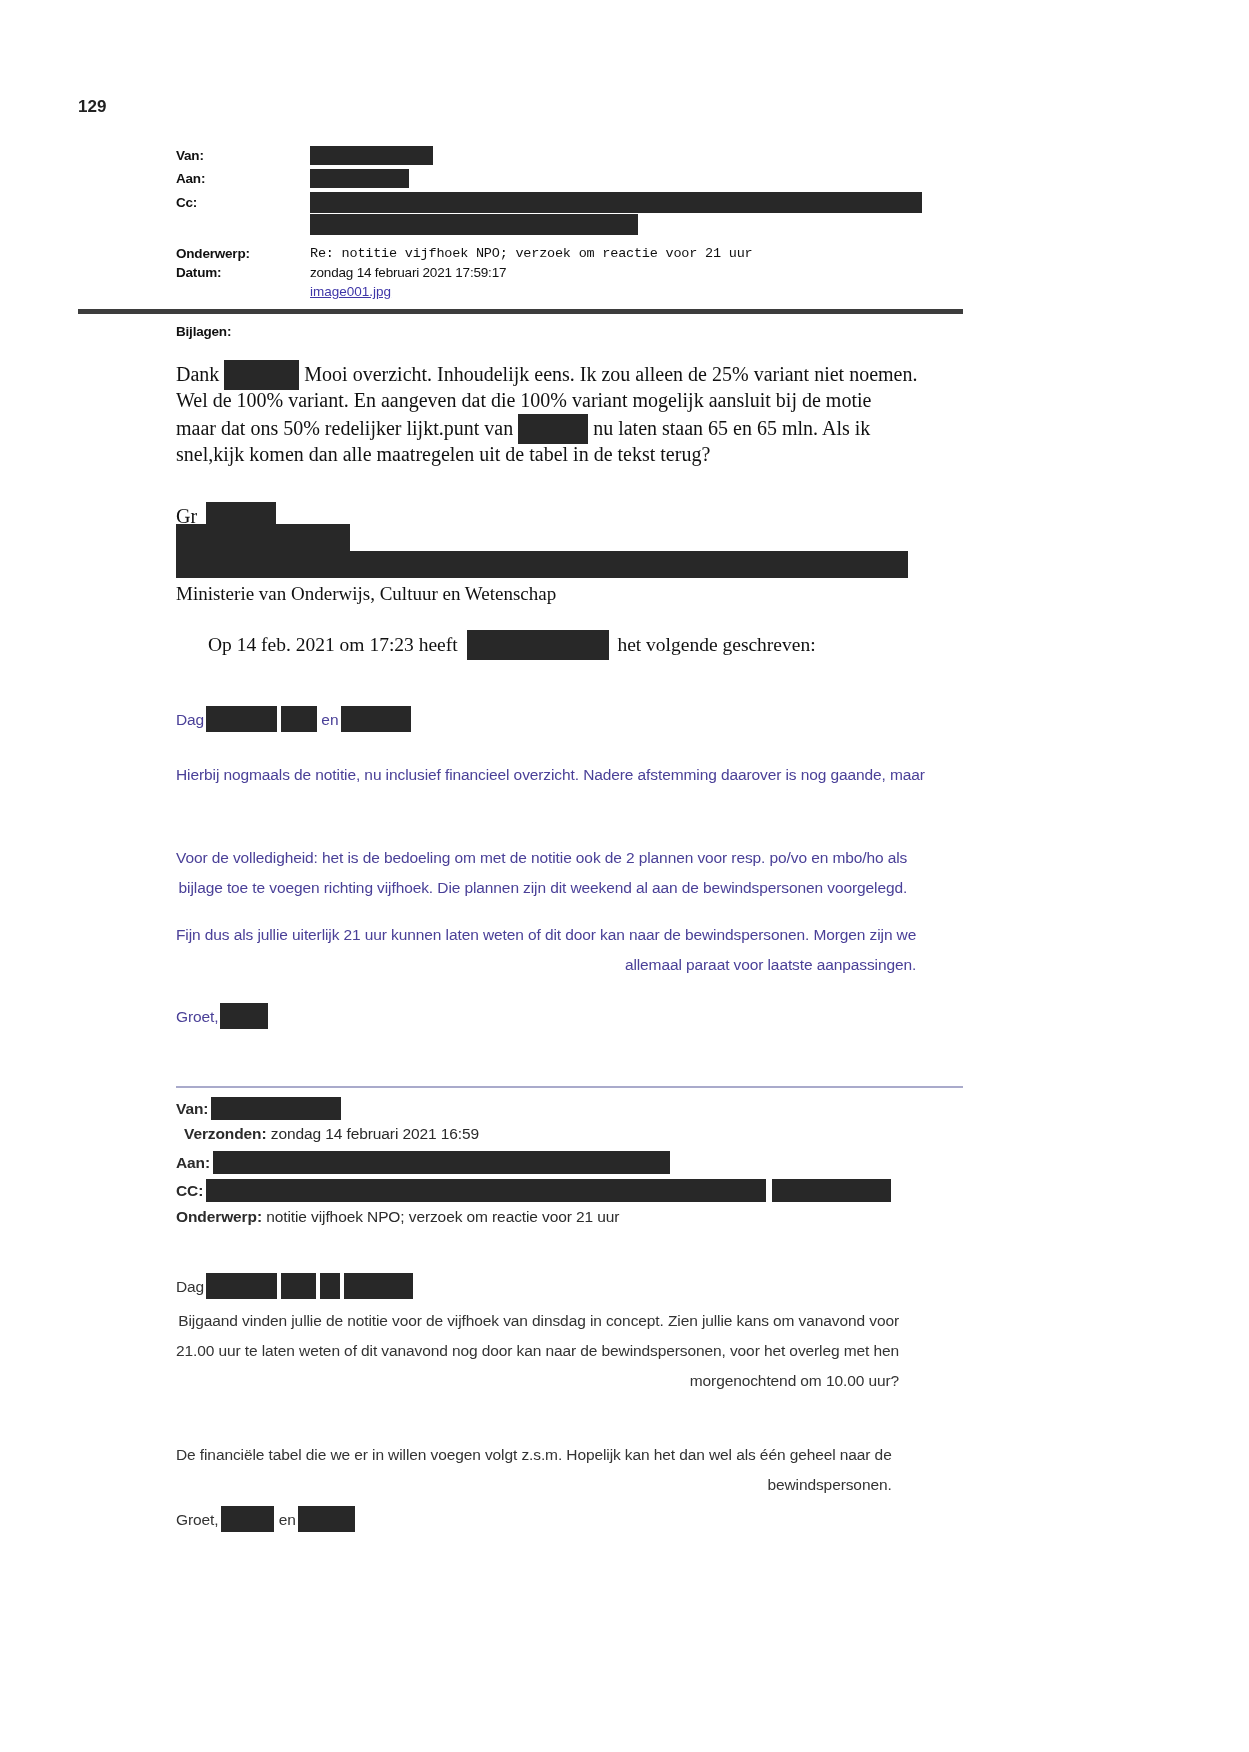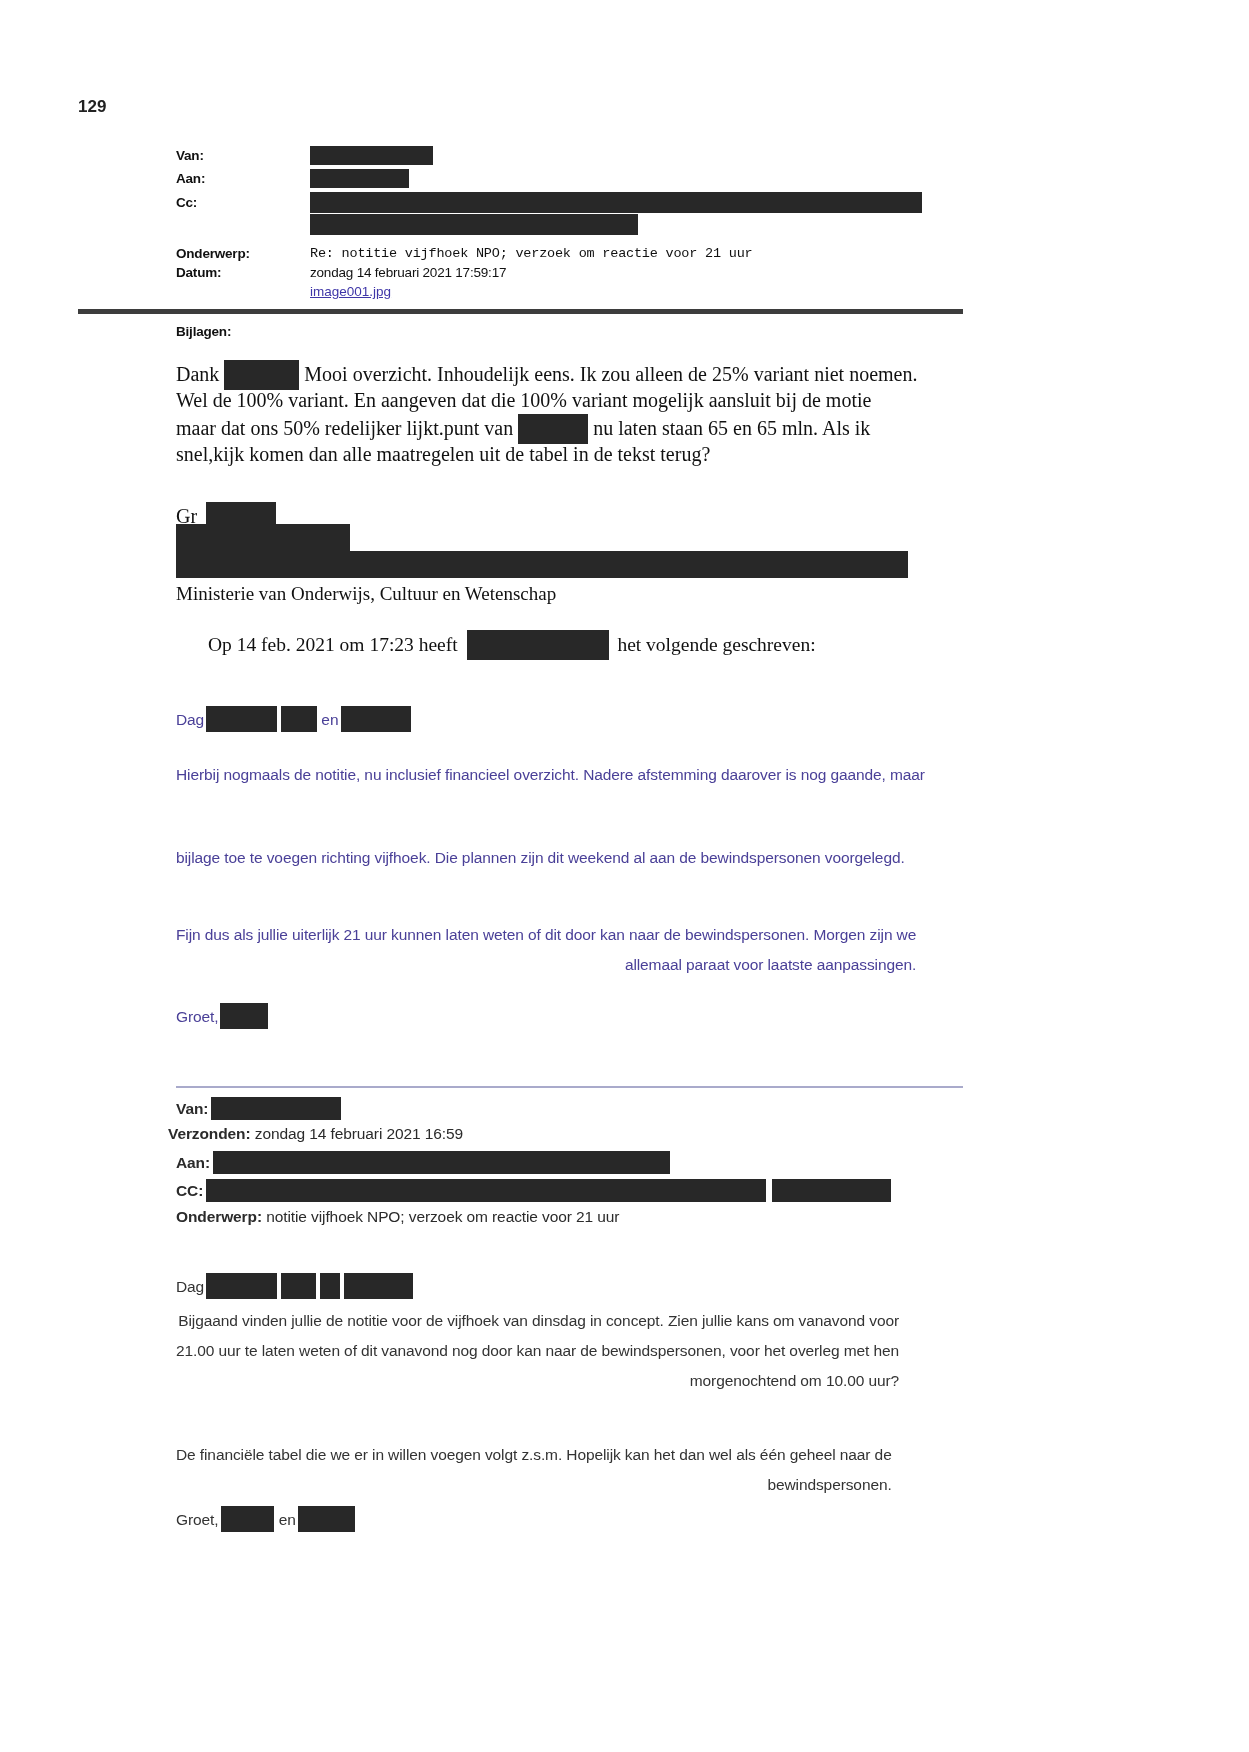--- a/index.html
+++ b/index.html
@@ -106,38 +106,39 @@
   <div class="abs quote-text" style="left:176px;top:705px;">
     <span>Dag</span><span class="redact" style="width:71px;margin-left:2px;"></span><span class="redact" style="width:36px;margin-left:4px;"></span>
     <span>en</span><span class="redact" style="width:70px;margin-left:3px;"></span>
   </div>
 
   <div class="abs quote-text" style="left:176px;top:760px;">
     <div>Hierbij nogmaals de notitie, nu inclusief financieel overzicht. Nadere afstemming daarover is nog gaande, maar</div>
   </div>
 
   <div class="abs quote-text" style="left:176px;top:843px;">
+    <div>Voor de volledigheid: het is de bedoeling om met de notitie ook de 2 plannen voor resp. po/vo en mbo/ho als</div>
     <div>bijlage toe te voegen richting vijfhoek. Die plannen zijn dit weekend al aan de bewindspersonen voorgelegd.</div>
   </div>
 
   <div class="abs quote-text" style="left:176px;top:920px;">
     <div>Fijn dus als jullie uiterlijk 21 uur kunnen laten weten of dit door kan naar de bewindspersonen. Morgen zijn we</div>
     <div>allemaal paraat voor laatste aanpassingen.</div>
   </div>
 
   <div class="abs quote-text" style="left:176px;top:1002px;">
     <span>Groet,</span><span class="redact" style="width:48px;margin-left:2px;"></span>
   </div>
 
   <div class="abs divider" style="left:176px;top:1086px;width:787px;"></div>
 
   <div class="abs h2-row" style="left:176px;top:1097px;">
     <b>Van:</b><span class="redact" style="width:130px;margin-left:3px;"></span>
   </div>
-  <div class="abs h2-row" style="left:168px;top:1125px;">
+  <div class="abs h2-row" style="left:184px;top:1125px;">
     <b>Verzonden:</b>
     <span>zondag 14 februari 2021 16:59</span>
   </div>
   <div class="abs h2-row" style="left:176px;top:1151px;">
     <b>Aan:</b><span class="redact" style="width:457px;margin-left:3px;"></span>
   </div>
   <div class="abs h2-row" style="left:176px;top:1179px;">
     <b>CC:</b><span class="redact" style="width:560px;margin-left:3px;"></span><span class="redact" style="width:119px;margin-left:6px;"></span>
   </div>
   <div class="abs h2-row" style="left:176px;top:1208px;">

